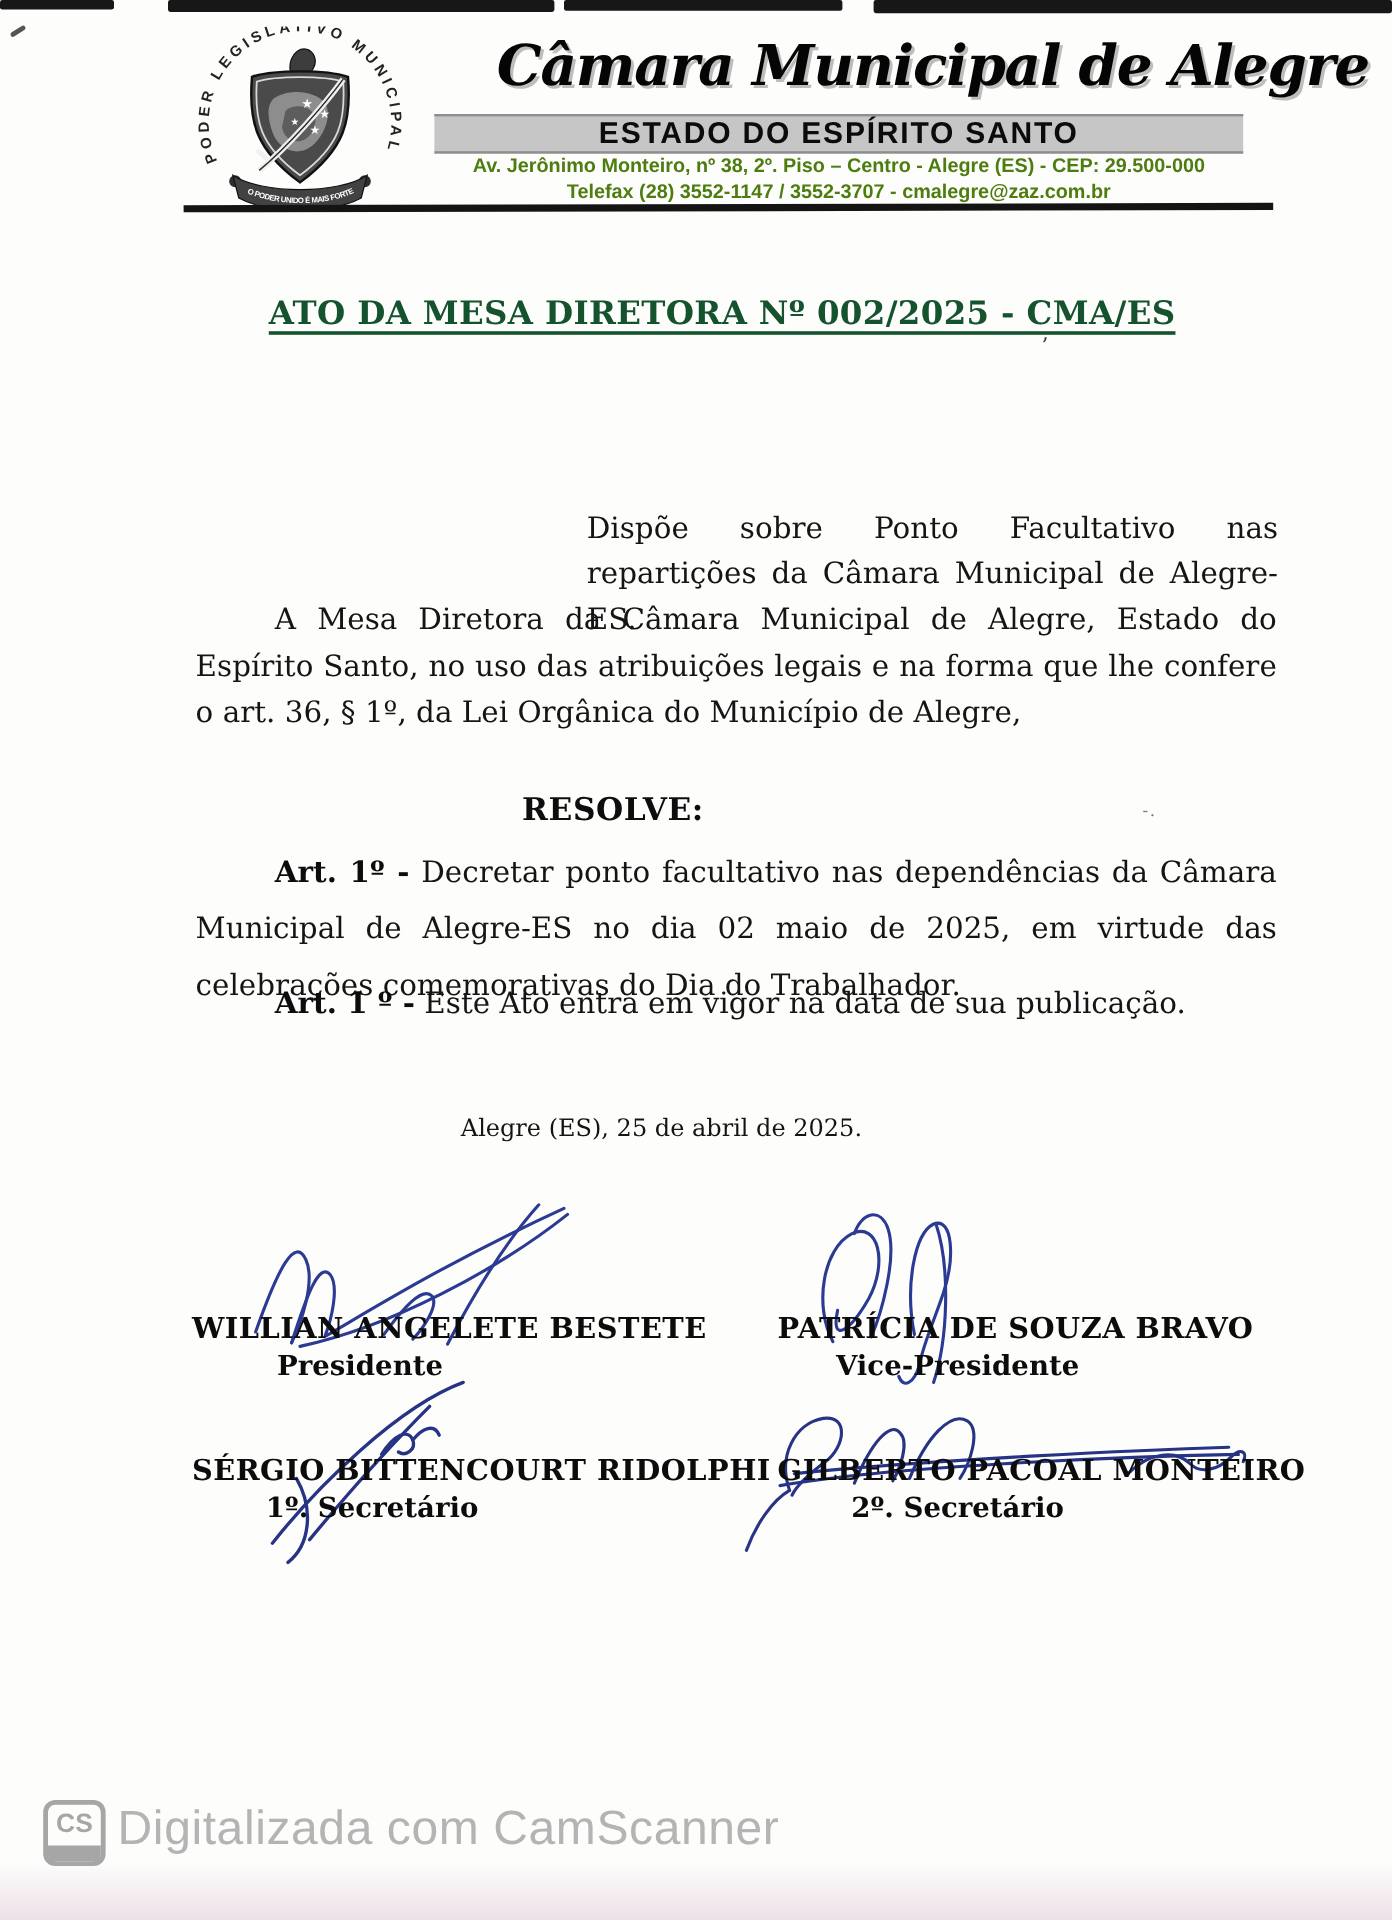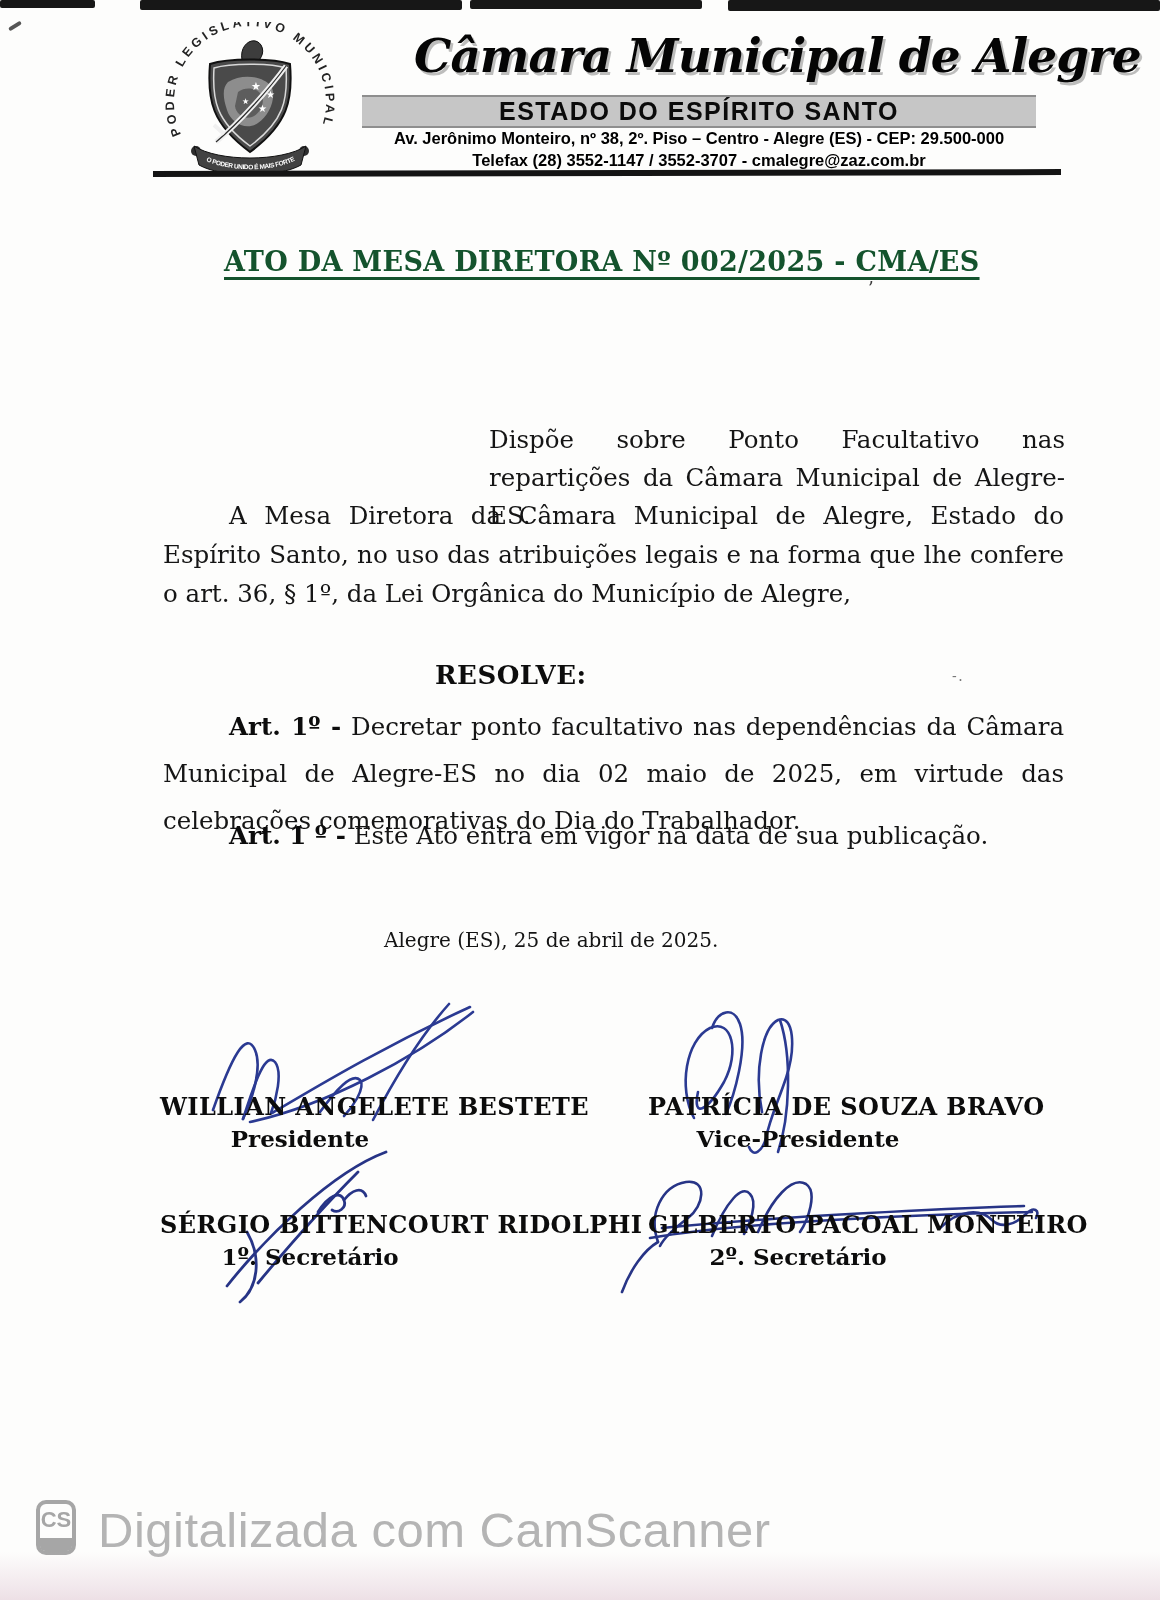--- a/index.html
+++ b/index.html
@@ -19,21 +19,21 @@
   }
   .state-bar{
     position:absolute;left:362px;top:95px;width:674px;height:33px;
     background:#c6c6c6;border-top:2px solid #8e8e8e;border-bottom:2px solid #8e8e8e;
     box-sizing:border-box;display:flex;align-items:center;justify-content:center;
     font-family:"Liberation Sans", sans-serif;font-weight:700;font-size:25px;
     letter-spacing:1.5px;color:#0b0b0b;
   }
   .addr{
     position:absolute;left:352px;width:694px;text-align:center;
-    font-family:"Liberation Sans", sans-serif;font-weight:700;font-size:16.5px;color:#000000;
+    font-family:"Liberation Sans", sans-serif;font-weight:700;font-size:16.5px;color:#4d7c0f;
     white-space:nowrap;
   }
   .rule{position:absolute;left:153px;top:170px;width:908px;height:6px;background:#141414;transform:rotate(-0.12deg);}
   
   .doc-title{
     position:absolute;left:224px;top:246px;
     font-size:27px;font-weight:bold;color:#14532d;letter-spacing:0.3px;white-space:nowrap;
     text-decoration:underline;text-decoration-thickness:3px;text-underline-offset:6px;
   }
   .summary{
@@ -59,33 +59,33 @@
   .ink{position:absolute;left:0;top:0;width:1160px;height:1600px;pointer-events:none;}
   .sig-name{
     position:absolute;font-size:24px;font-weight:bold;color:#0c0c0c;
     text-align:right;letter-spacing:0.4px;white-space:nowrap;
   }
   .sig-role{
     position:absolute;font-size:23px;font-weight:bold;color:#0c0c0c;text-align:center;white-space:nowrap;
   }
   
   .cs-badge{
-    position:absolute;left:36px;top:1500px;width:40px;height:55px;box-sizing:border-box;
+    position:absolute;left:36px;top:1500px;width:52px;height:55px;box-sizing:border-box;
     border:4px solid #a6a6a6;border-radius:10px;background:#fdfdfc;
   }
   .cs-badge .cs-txt{
     position:absolute;left:0;right:0;top:3px;text-align:center;
     font-family:"Liberation Sans", sans-serif;font-weight:800;font-size:22px;color:#a6a6a6;
   }
   .cs-badge .cs-bottom{
     position:absolute;left:0;right:0;bottom:0;height:13px;background:#a6a6a6;border-radius:0 0 5px 5px;
   }
   .footer-text{
     position:absolute;left:98px;top:1502px;
-    font-family:"Liberation Sans", sans-serif;font-size:49px;color:#b4b4b4;letter-spacing:0.5px;white-space:nowrap;
+    font-family:"Liberation Sans", sans-serif;font-size:40px;color:#b4b4b4;letter-spacing:0.5px;white-space:nowrap;
   }
   .bottom-noise{
     position:absolute;left:0;bottom:0;width:1160px;height:48px;
     background:linear-gradient(to top, rgba(224,200,212,0.55), rgba(255,255,255,0));
   }
   .small-mark{position:absolute;color:#3a3a3a;font-size:18px;}
 </style>
 </head>
 <body>
 

